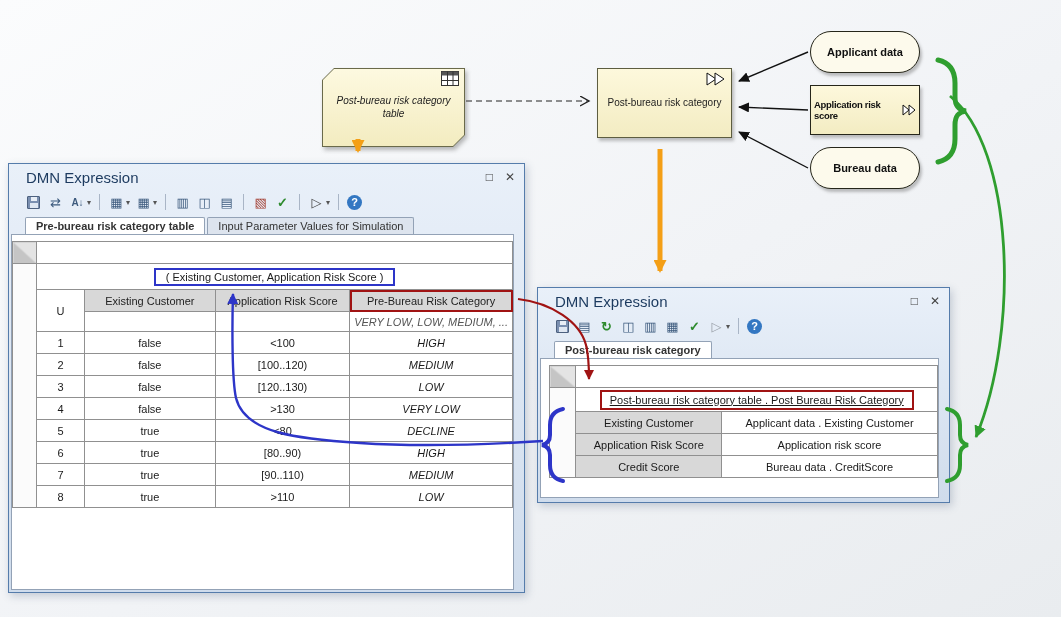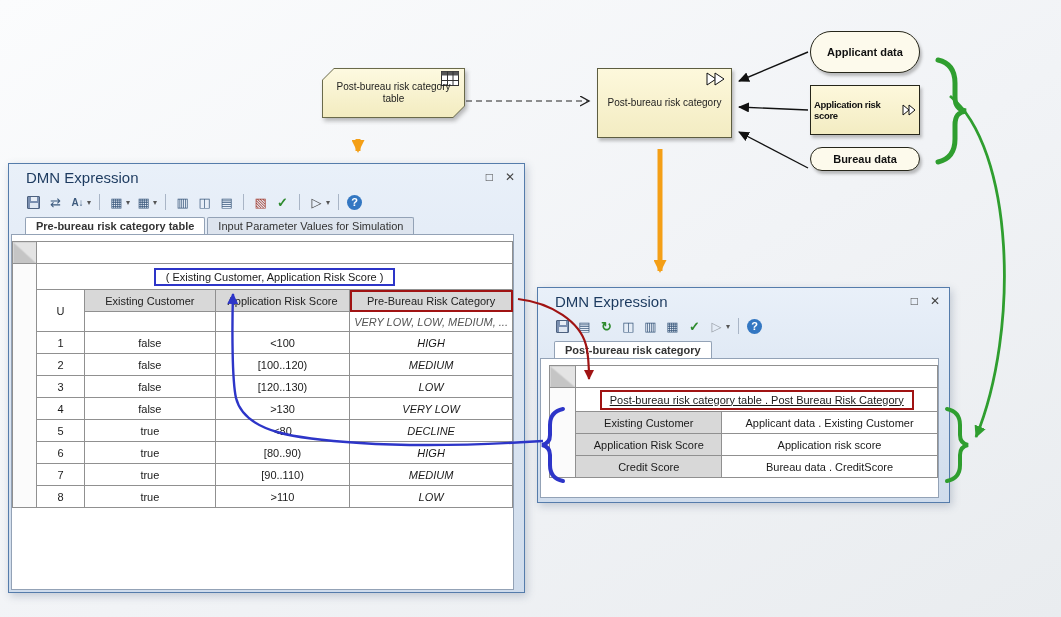--- a/index.html
+++ b/index.html
@@ -105,21 +105,21 @@
       <marker id="mOpen" markerUnits="userSpaceOnUse" markerWidth="12" markerHeight="12" refX="9" refY="5" orient="auto">
         <path d="M0 0 L9 5 L0 10" fill="none" stroke="#222" stroke-width="1.4"></path>
       </marker>
     </defs>
     <line x1="466" y1="101" x2="589" y2="101" stroke="#222" stroke-width="1.2" stroke-dasharray="6 4" marker-end="url(#mOpen)"></line>
     <line x1="808" y1="52" x2="739" y2="81" stroke="#111" stroke-width="1.4" marker-end="url(#mBlack)"></line>
     <line x1="808" y1="110" x2="739" y2="107" stroke="#111" stroke-width="1.4" marker-end="url(#mBlack)"></line>
     <line x1="808" y1="168" x2="739" y2="132" stroke="#111" stroke-width="1.4" marker-end="url(#mBlack)"></line>
   </svg>
 
-  <div class="shape-wrap" style="left:322px; top:68px; width:143px; height:50px;">
+  <div class="shape-wrap" style="left:322px; top:68px; width:143px; height:79px;font-style:italic;">
     <div class="bkm-border"></div>
     <div class="bkm-fill"></div>
     <svg class="bkm-table-icon" width="18" height="15" viewBox="0 0 18 15">
       <rect x="0.5" y="0.5" width="17" height="14" fill="#fff" stroke="#333"></rect>
       <rect x="0.5" y="0.5" width="17" height="4" fill="#555"></rect>
       <line x1="6.5" y1="0.5" x2="6.5" y2="14.5" stroke="#333"></line>
       <line x1="12" y1="0.5" x2="12" y2="14.5" stroke="#333"></line>
       <line x1="0.5" y1="9.5" x2="17.5" y2="9.5" stroke="#333"></line>
     </svg>
     <div class="shape-label">Post-bureau risk category table</div>
@@ -136,21 +136,21 @@
   <div class="stadium" style="left:810px; top:31px; width:110px; height:42px;">
     <span>Applicant data</span>
   </div>
   <div class="io-rect" style="left:810px; top:85px; width:110px; height:50px;">
     <span>Application risk score</span>
     <svg class="invoke-icon" width="16" height="12" viewBox="0 0 16 12">
       <path d="M1 1 L7 6 L1 11 Z" fill="#fff" stroke="#111"></path>
       <path d="M7 1 L13 6 L7 11 Z" fill="#fff" stroke="#111"></path>
     </svg>
   </div>
-  <div class="stadium" style="left:810px; top:147px; width:110px; height:24px;">
+  <div class="stadium" style="left:810px; top:147px; width:110px; height:42px;">
     <span>Bureau data</span>
   </div>
 
   <div class="window" style="left:8px; top:163px; width:517px; height:430px;">
     <div class="titlebar">
       <span class="win-title">DMN Expression</span>
       <span class="win-controls">
         <span class="win-btn">□</span>
         <span class="win-btn">✕</span>
       </span>

